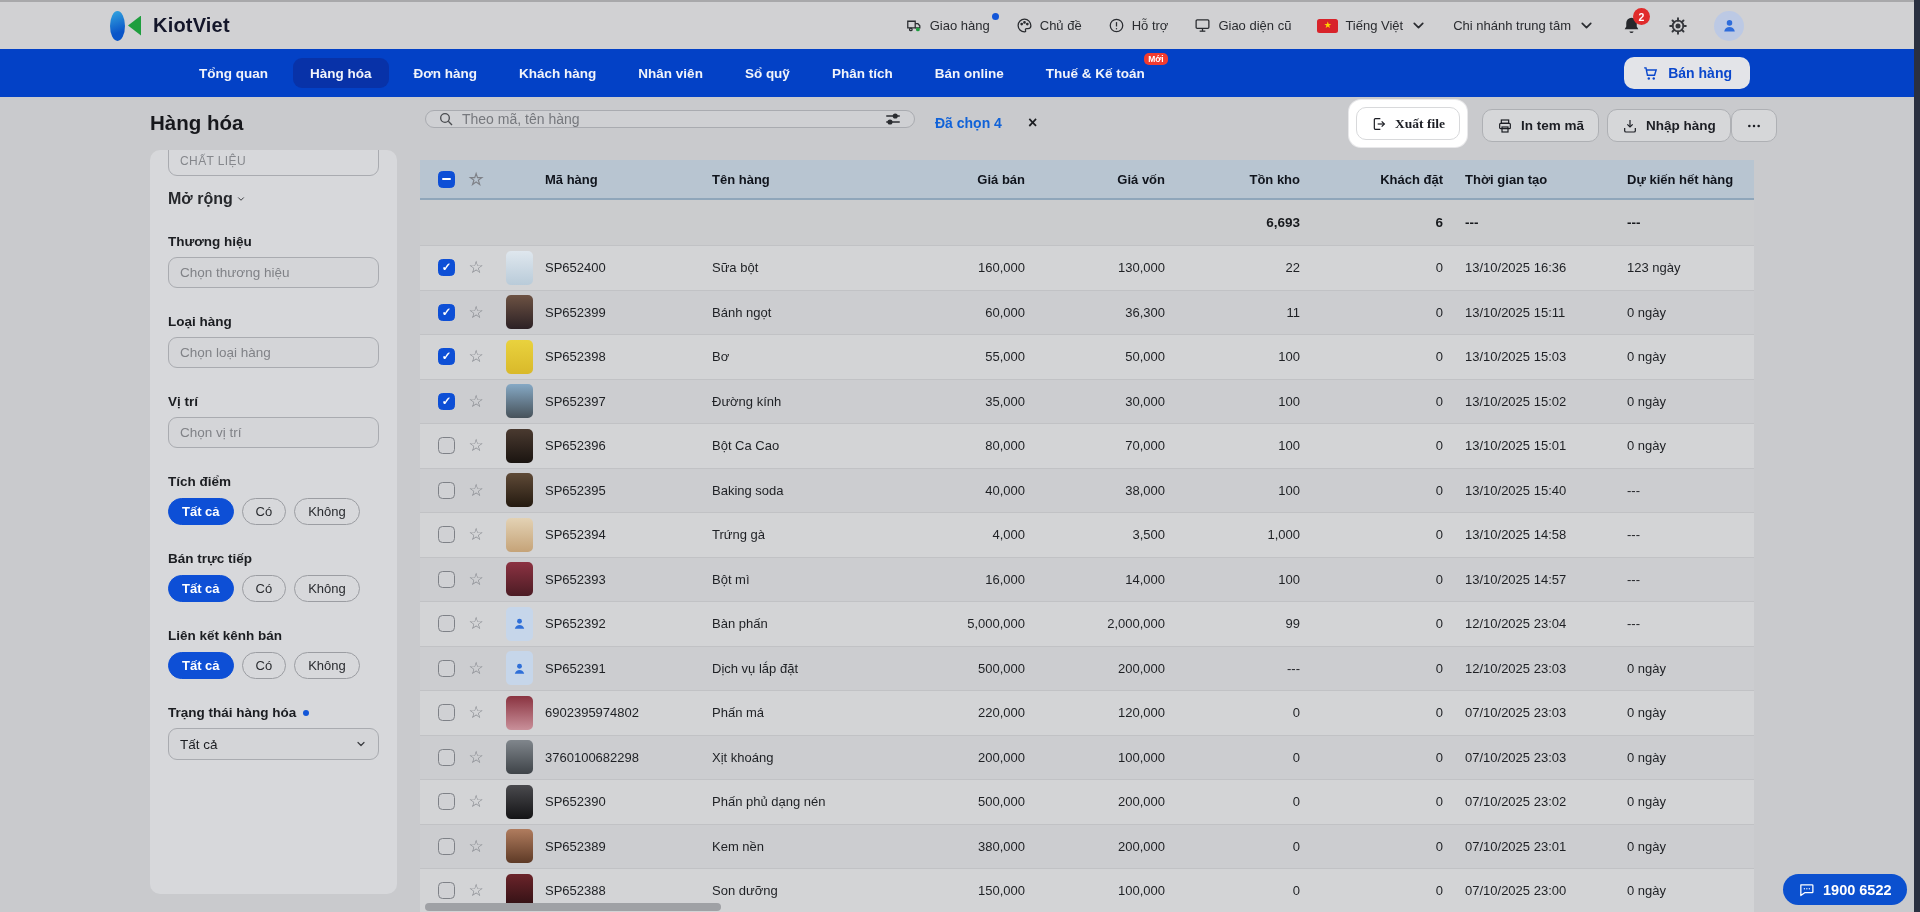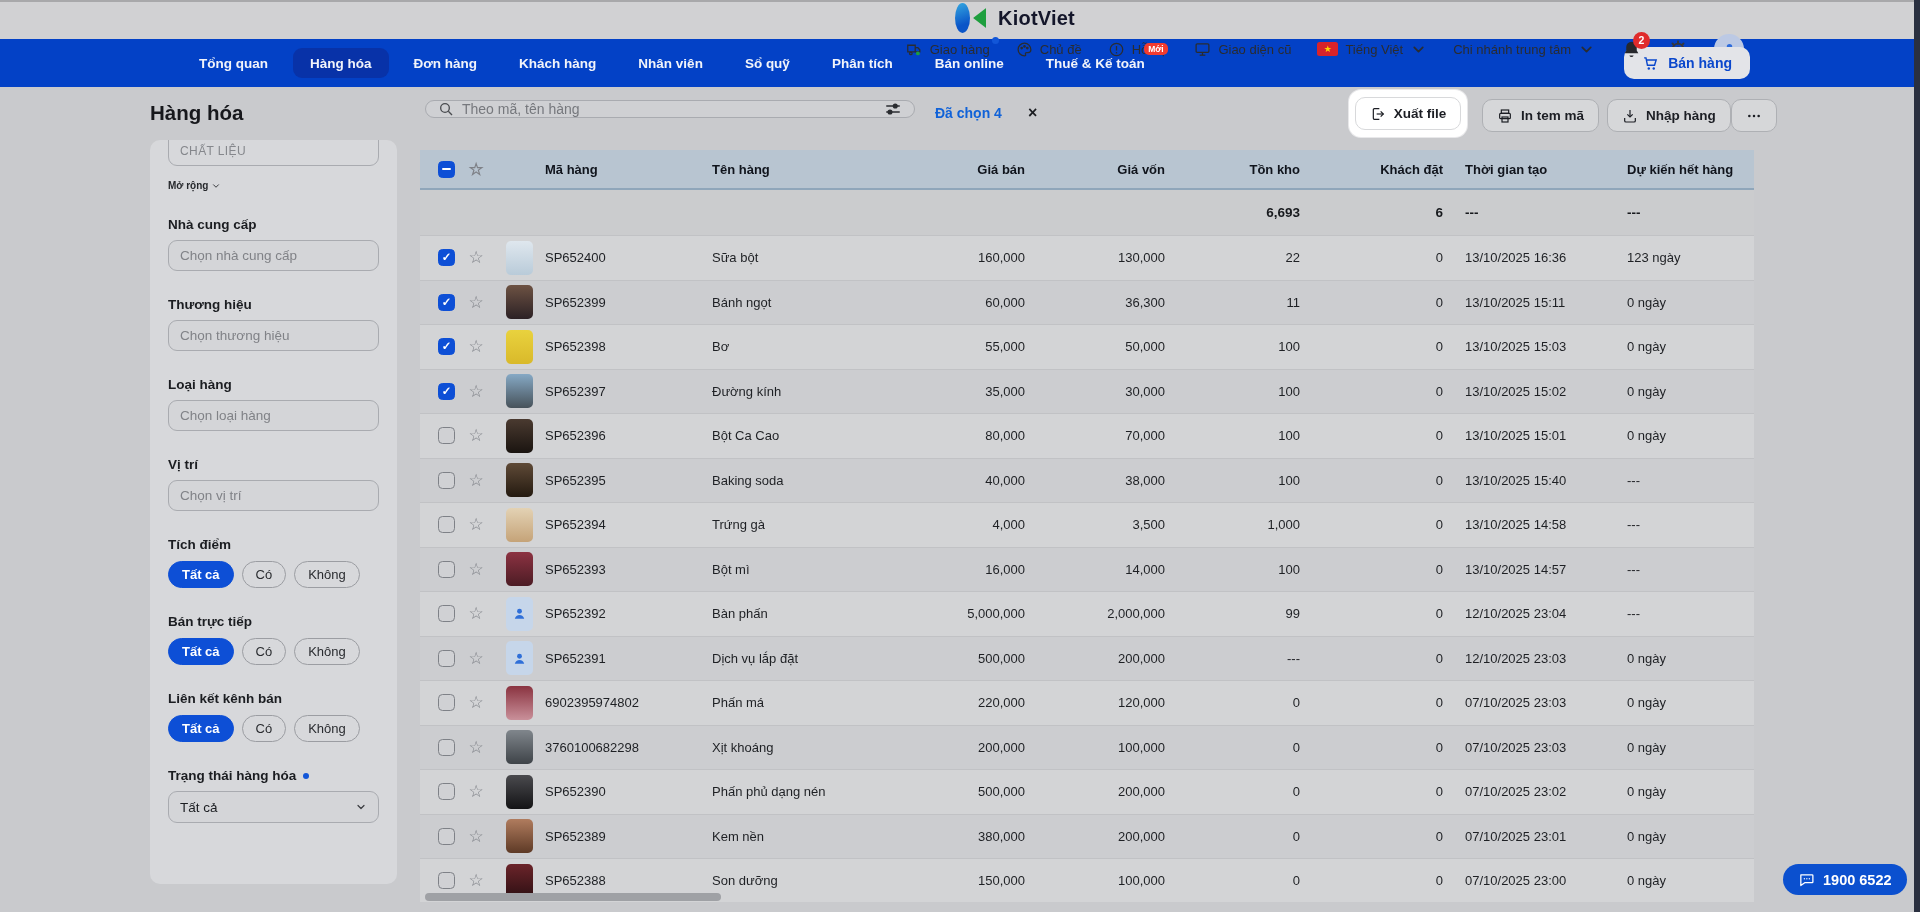--- a/index.html
+++ b/index.html
@@ -3,21 +3,21 @@
 <meta charset="utf-8">
 <style>
   *{margin:0;padding:0;box-sizing:border-box;}
   html,body{width:1920px;height:912px;overflow:hidden;}
   body{font-family:"Liberation Sans",sans-serif;background:#c9cacd;position:relative;color:#1e2024;}
   svg{display:block;}
   .ic{display:inline-flex;align-items:center;justify-content:center;}
   .ic svg{width:100%;height:100%;}
 
   
-  .topbar{height:39px;background:#d1d1d3;border-top:2px solid #a8a8aa;display:flex;align-items:center;flex-direction:column;}
+  .topbar{height:49px;background:#d1d1d3;border-top:2px solid #a8a8aa;display:flex;align-items:center;}
   .brand{display:flex;align-items:center;gap:9px;margin-left:108px;}
   .logo-mark{position:relative;width:36px;height:32px;}
   .lm-blue{position:absolute;left:2px;top:1px;width:15px;height:30px;border-radius:50%;background:linear-gradient(160deg,#35a8e0 0%,#0a55c8 70%);}
   .lm-green{position:absolute;left:20px;top:6px;width:13px;height:20px;background:#1e9e3e;clip-path:polygon(100% 0,100% 100%,0 50%);}
   .brand-text{font-size:20px;font-weight:700;color:#14162a;letter-spacing:.2px;}
   .tb-right{margin-left:auto;margin-right:176px;display:flex;align-items:center;gap:26px;}
   .tb-item{display:flex;align-items:center;gap:7px;font-size:13px;color:#2a2c30;cursor:default;position:relative;}
   .tb-item .ic{width:17px;height:17px;color:#2a2c30;}
   .tb-dot{position:absolute;top:-4px;right:-9px;width:7px;height:7px;border-radius:50%;background:#1256d8;}
   .chev{width:11px;height:11px;color:#3a3c40;}
@@ -45,26 +45,26 @@
   .searchbar .s-ic{width:16px;height:16px;color:#4a4c50;}
   .searchbar input{flex:1;border:none;background:transparent;outline:none;font-family:inherit;font-size:14px;color:#2a2c30;}
   .searchbar input::placeholder{color:#76787d;}
   .searchbar .f-ic{width:18px;height:18px;color:#2a2c30;cursor:pointer;}
   .chip{position:absolute;left:935px;top:18px;display:flex;align-items:center;gap:26px;font-size:14px;font-weight:700;color:#1062d8;}
   .chip .x{color:#1b1d21;font-size:16px;font-weight:700;cursor:pointer;line-height:1;}
 
   .tb-btn{height:33px;border-radius:10px;border:1px solid #aeb0b4;background:#d6d7d9;color:#1c1e24;font-weight:600;font-size:13.5px;font-family:inherit;display:flex;align-items:center;gap:8px;padding:0 14px;cursor:pointer;white-space:nowrap;position:absolute;top:12px;}
   .tb-btn .ic{width:16px;height:16px;color:#1c1e24;}
   .hl-box{position:absolute;left:1349px;top:3px;width:118px;height:47px;background:#ffffff;border-radius:12px;box-shadow:0 0 0 1px #e8e8ea;display:flex;align-items:center;justify-content:center;}
-  .hl-box .tb-btn{position:static;background:#ffffff;border-color:#d8d9db;}
+  .hl-box .tb-btn{position:static;background:#ffffff;border-color:#d8d9db;font-family:Liberation Serif, serif;}
 
   
   .sidebar{position:absolute;left:150px;top:53px;width:247px;height:744px;background:#d7d8db;border-radius:10px;padding:0 18px;overflow:hidden;}
   .clip-input{margin:-12px 0 0;height:38px;border:1px solid #a9abb0;border-radius:9px;display:flex;align-items:flex-end;padding:0 11px 7px;color:#85878c;font-size:12px;letter-spacing:.4px;}
-  .expand{margin-top:14px;display:flex;align-items:center;gap:3px;font-size:10px;font-weight:700;color:#26282c;cursor:pointer;}
+  .expand{margin-top:14px;display:flex;align-items:center;gap:3px;font-size:16px;font-weight:700;color:#26282c;cursor:pointer;}
   .expand .chev{width:10px;height:10px;}
   .f-group{margin-top:26px;}
   .f-label{font-size:13.5px;font-weight:700;color:#1b1d21;display:flex;align-items:center;gap:7px;}
   .f-dot{width:6px;height:6px;border-radius:50%;background:#1256d8;}
   .f-input{margin-top:8px;height:31px;border:1px solid #a9abb0;border-radius:9px;display:flex;align-items:center;padding:0 11px;color:#808287;font-size:13.5px;cursor:text;background:#d4d5d8;}
   .f-pills{margin-top:9px;display:flex;gap:8px;}
   .pill{height:27px;border-radius:14px;padding:0 13px;display:flex;align-items:center;font-size:13px;color:#2a2c30;border:1px solid #9b9da2;cursor:pointer;background:transparent;font-family:inherit;}
   .pill.sel{background:#0d4fd6;border-color:#0d4fd6;color:#fff;font-weight:700;}
   .f-select{margin-top:8px;height:32px;border:1px solid #a9abb0;border-radius:9px;display:flex;align-items:center;justify-content:space-between;padding:0 11px;font-size:13.5px;color:#1b1d21;cursor:pointer;background:#d4d5d8;}
   .f-select .chev{width:12px;height:12px;}
@@ -320,26 +320,20 @@
     <div class="clip-input">CHẤT LIỆU</div>
     <div class="expand">
       <span>Mở rộng</span>
       <span class="ic chev">
           <svg viewBox="0 0 24 24" fill="none" stroke="currentColor" stroke-width="2.4" stroke-linecap="round" stroke-linejoin="round">
             <polyline points="6,9 12,15 18,9"></polyline>
           </svg>
         </span>
     </div>
     <div id="sidebar-filters">
-        <div class="f-group">
-          <div class="f-label">
-            <span>Nhà cung cấp</span>
-          </div>
-          <div class="f-input">Chọn nhà cung cấp</div>
-        </div>
         <div class="f-group">
           <div class="f-label">
             <span>Thương hiệu</span>
           </div>
           <div class="f-input">Chọn thương hiệu</div>
         </div>
         <div class="f-group">
           <div class="f-label">
             <span>Loại hàng</span>
           </div>

